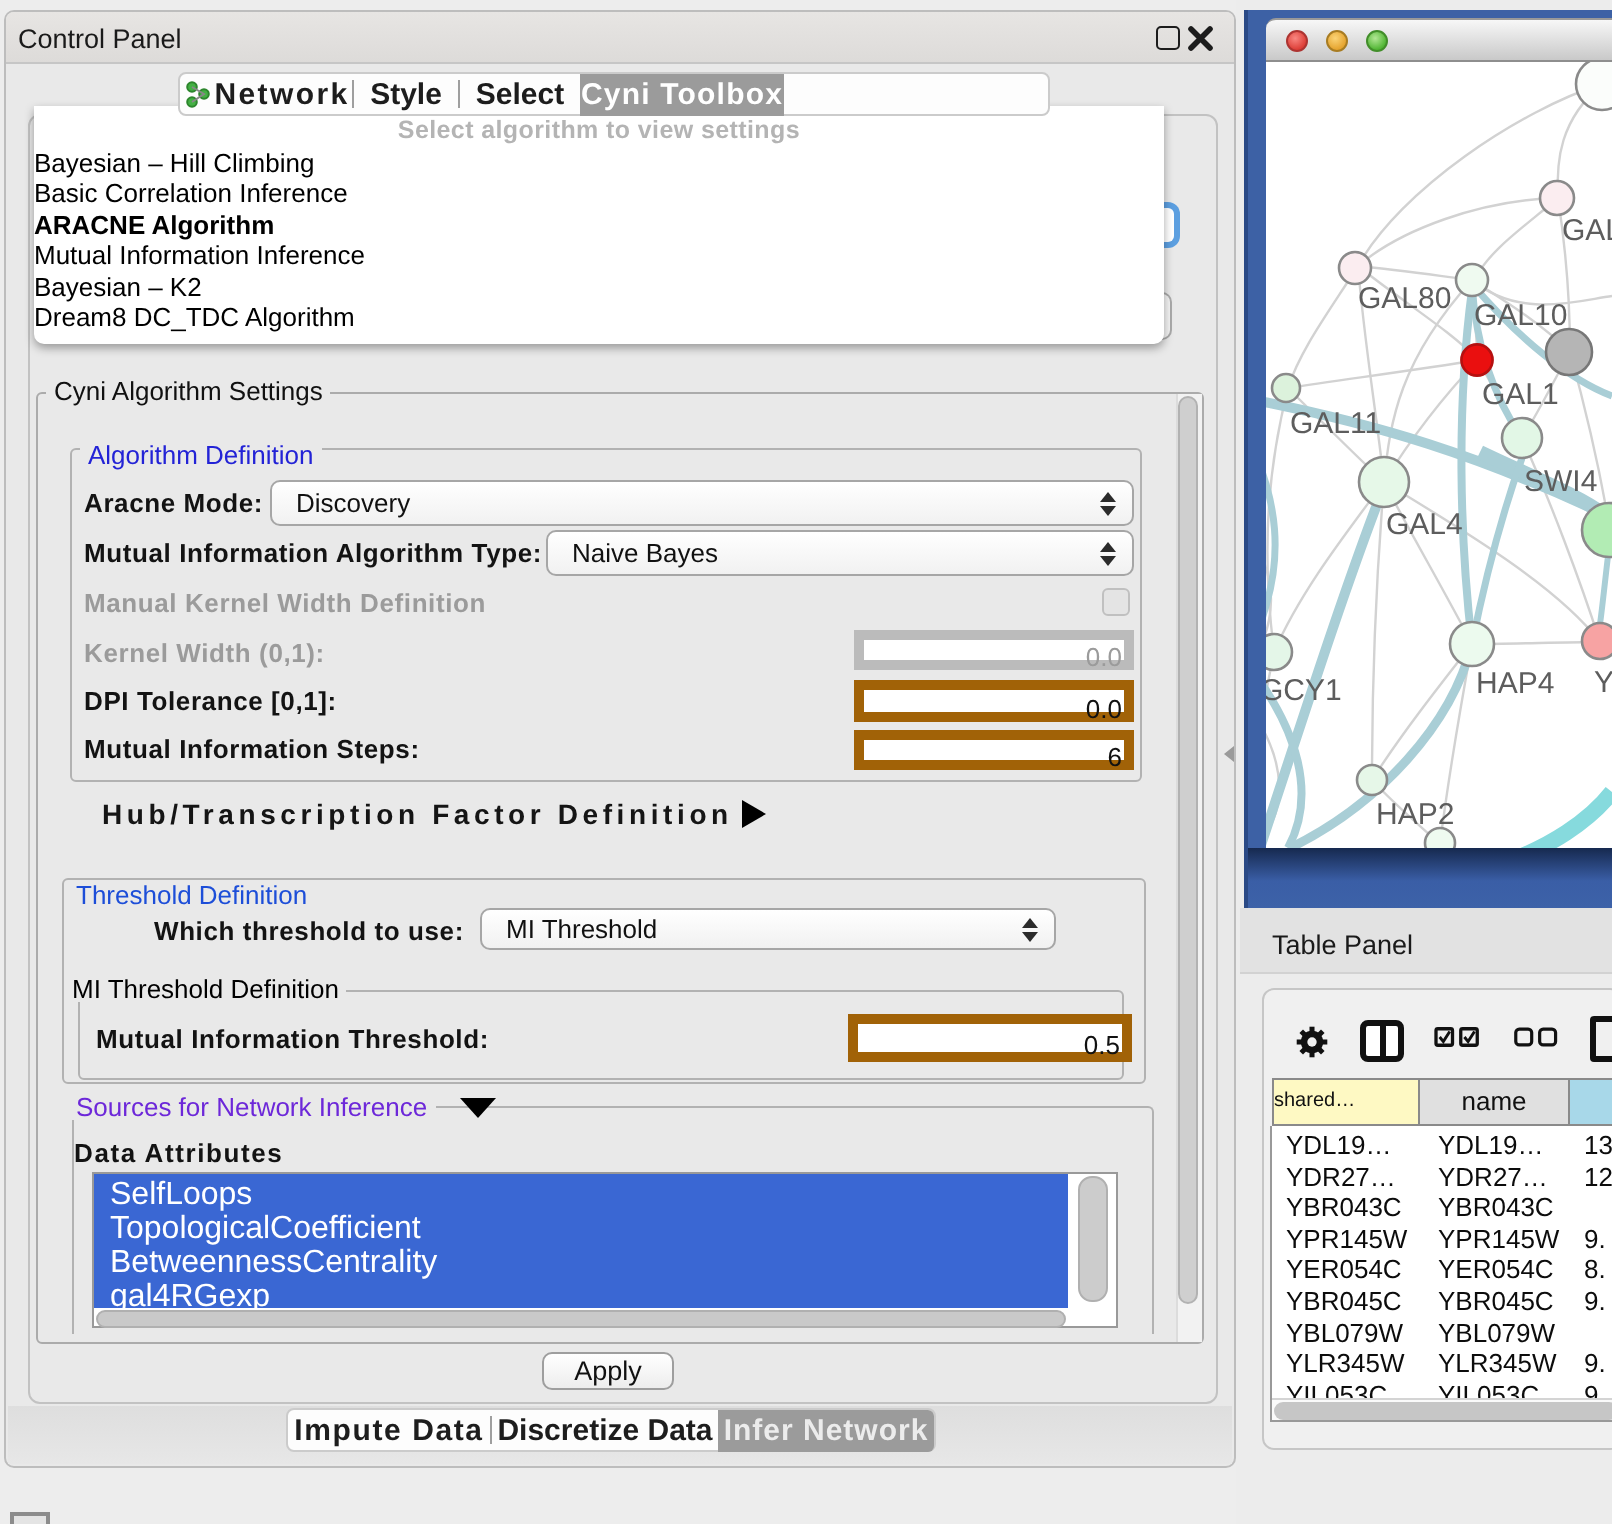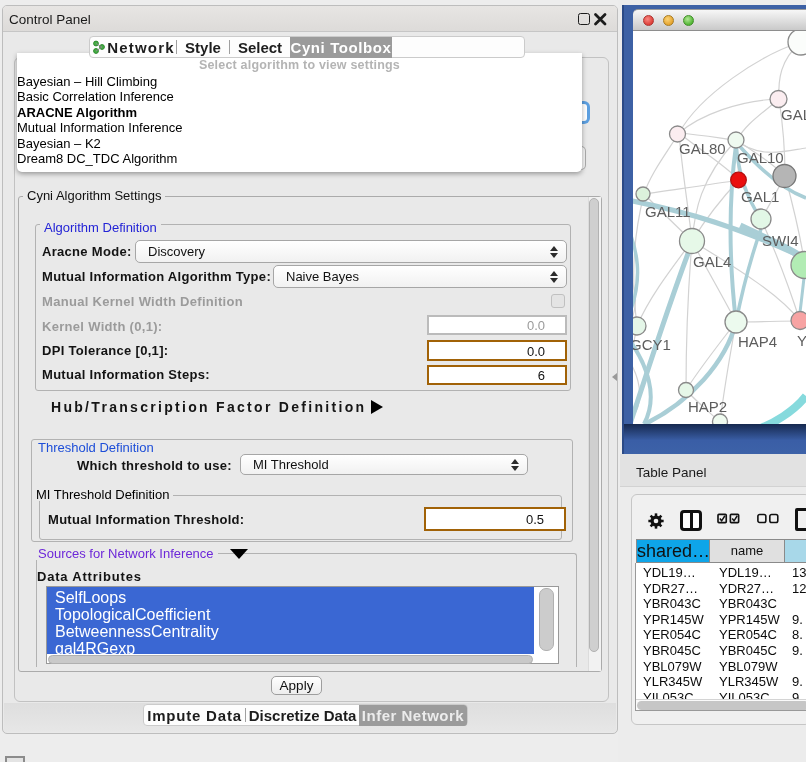--- a/index.html
+++ b/index.html
@@ -5,21 +5,21 @@
 *{margin:0;padding:0;box-sizing:border-box}
 html,body{width:806px;height:762px;overflow:hidden}
 body{position:relative;font-family:"Liberation Sans",sans-serif;background:#ededed;color:#111}
 .abs{position:absolute}
 .lbl{position:absolute;font-size:13px;font-weight:bold;letter-spacing:0.3px;color:#131313;white-space:nowrap}
 .glbl{position:absolute;font-size:13px;font-weight:bold;letter-spacing:0.3px;color:#9b9b9b;white-space:nowrap}
 .combo{position:absolute;background:linear-gradient(#ffffff,#f1f1f1);border:1px solid #a6a6a6;border-radius:5px;font-size:13px;color:#111;line-height:21px;padding-left:12px;white-space:nowrap}
 .spin{position:absolute;width:8px;height:12px}
 .spin:before{content:"";position:absolute;left:0;top:0;border-left:4px solid transparent;border-right:4px solid transparent;border-bottom:5px solid #2b2b2b}
 .spin:after{content:"";position:absolute;left:0;bottom:0;border-left:4px solid transparent;border-right:4px solid transparent;border-top:5px solid #2b2b2b}
-.tfield{position:absolute;background:#fff;border:2px solid #a16207;font-size:13px;text-align:right;padding-right:20px;white-space:nowrap}
+.tfield{position:absolute;background:#fff;border:5px solid #a16207;font-size:13px;text-align:right;padding-right:1px;white-space:nowrap}
 .titled{position:absolute;border:1px solid #b2b2b2;border-radius:3px}
 .titletxt{position:absolute;font-size:13px;background:#e9e9e9;padding:0 4px;white-space:nowrap;line-height:13px}
 .seg{position:absolute;background:#fdfdfd;border:1px solid #cbcbcb;border-radius:4px;display:flex;align-items:center}
 .seg .it{font-size:15px;font-weight:bold;color:#1d1d1d;text-align:center;line-height:21px;white-space:nowrap}
 .seg .sel{background:#9b9b9b;color:#fff}
 .seg .div{width:1px;height:14px;background:#9f9f9f}
 </style>
 </head>
 <body>
 
@@ -83,21 +83,21 @@
 <div class="titletxt" style="left:34px;top:547px;color:#6d28d9">Sources for Network Inference</div>
 <div class="abs" style="left:230px;top:549px;width:0;height:0;border-left:9.5px solid transparent;border-right:9.5px solid transparent;border-top:10px solid #000"></div>
 <div class="lbl" style="left:37px;top:568.5px;letter-spacing:0.8px">Data Attributes</div>
 
 <div class="abs" style="left:46px;top:586px;width:513px;height:78px;border:1px solid #999;background:#fff"></div>
 <div class="abs" style="left:47px;top:587px;width:487px;height:67px;background:#3a67d3"></div>
 <div class="abs" style="left:55px;top:588.5px;font-size:16px;color:#fff;line-height:17px;white-space:nowrap">SelfLoops<br>TopologicalCoefficient<br>BetweennessCentrality<br>gal4RGexp</div>
 <div class="abs" style="left:539px;top:588px;width:15px;height:63px;background:#cccccc;border:1px solid #b0b0b0;border-radius:7px"></div>
 <div class="abs" style="left:48px;top:655px;width:485px;height:9px;background:#c9c9c9;border:1px solid #b0b0b0;border-radius:5px"></div>
 
-<div class="abs" style="left:271px;top:676px;width:51px;height:19px;background:linear-gradient(#ffffff,#ededed);border:1px solid #9e9e9e;border-radius:5px;font-size:13.5px;text-align:center;line-height:17px">Apply</div>
+<div class="abs" style="left:271px;top:676px;width:66px;height:19px;background:linear-gradient(#ffffff,#ededed);border:1px solid #9e9e9e;border-radius:5px;font-size:13.5px;text-align:center;line-height:17px">Apply</div>
 
 <div class="seg" style="left:143px;top:704px;width:325px;height:22px">
   <div class="it" style="width:101px;letter-spacing:0.8px">Impute Data</div>
   <div class="div"></div>
   <div class="it" style="width:113px">Discretize Data</div>
   <div class="it sel" style="width:108px;border-radius:0 3px 3px 0;letter-spacing:0.5px;color:#ececec">Infer Network</div>
 </div>
 
 <div class="abs" style="left:612px;top:373px;width:0;height:0;border-top:4px solid transparent;border-bottom:4px solid transparent;border-right:5px solid #9a9a9a"></div>
 
@@ -247,21 +247,21 @@
 <path d="M3 6 L5 8.5 L8.5 3" stroke="#111" stroke-width="1.6" fill="none"></path>
 <path d="M16.5 6 L18.5 8.5 L22 3" stroke="#111" stroke-width="1.6" fill="none"></path>
 </svg>
 <svg class="abs" style="left:757px;top:513px" width="23" height="11" viewBox="0 0 26 12" id="cbun">
 <rect x="1" y="1.5" width="9" height="9" fill="none" stroke="#111" stroke-width="1.8" rx="2"></rect>
 <rect x="14.5" y="1.5" width="9" height="9" fill="none" stroke="#111" stroke-width="1.8" rx="2"></rect>
 </svg>
 <div class="abs" style="left:795px;top:508px;width:17px;height:23px;border:3px solid #111;border-radius:2px;background:#f0f0f0"></div>
 
 <div class="abs" style="left:636px;top:563px;width:170px;height:136px;background:#fff"></div>
-<div class="abs" style="left:636px;top:539px;width:74px;height:24px;background:#0ea5e9;border:1px solid #8a8a8a;font-size:18px;text-align:right;line-height:22px">shared…</div>
+<div class="abs" style="left:636px;top:539px;width:74px;height:24px;background:#fef9c3;border:1px solid #8a8a8a;font-size:10px;text-align:left;line-height:22px">shared…</div>
 <div class="abs" style="left:710px;top:539px;width:75px;height:24px;background:#e0e0e0;border:1px solid #8a8a8a;border-left:none;font-size:13px;text-align:center;line-height:22px">name</div>
 <div class="abs" style="left:785px;top:539px;width:21px;height:24px;background:#a8d8e9;border:1px solid #8a8a8a;border-left:none;border-right:none"></div>
 <div class="abs" style="left:635px;top:563px;width:1px;height:148px;background:#999"></div>
 <div class="abs" id="tbody" style="left:636px;top:563px;width:194px;height:136px;overflow:hidden;font-size:13px;color:#0c0c0c;line-height:15.6px">
 <div style="position:absolute;left:7px;top:2px;white-space:pre">YDL19…
 YDR27…
 YBR043C
 YPR145W
 YER054C
 YBR045C

